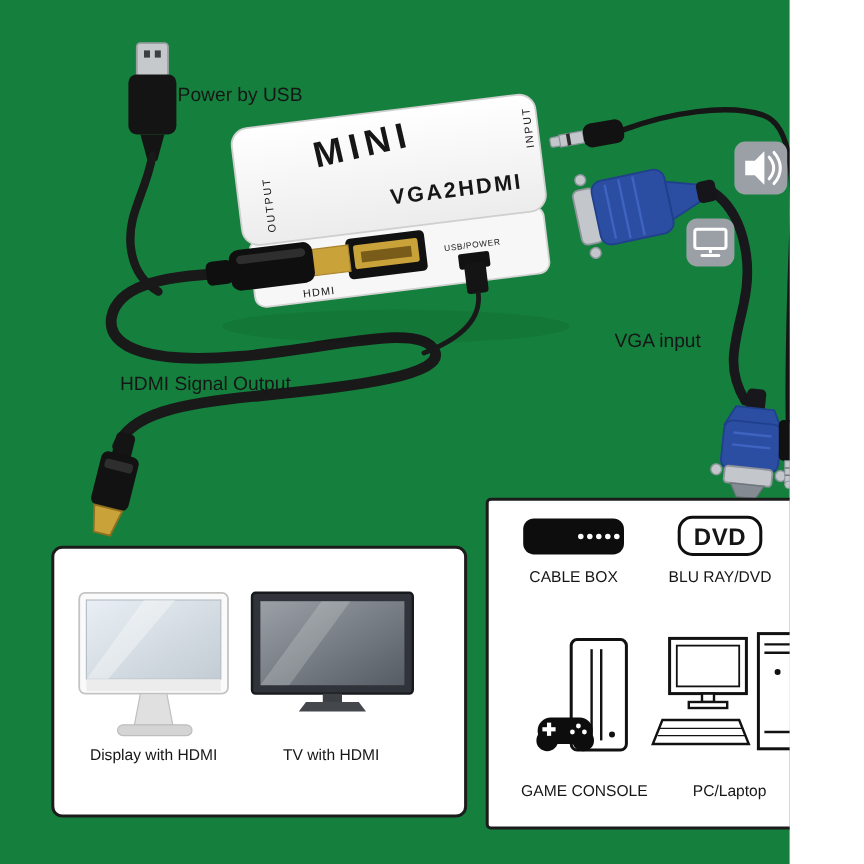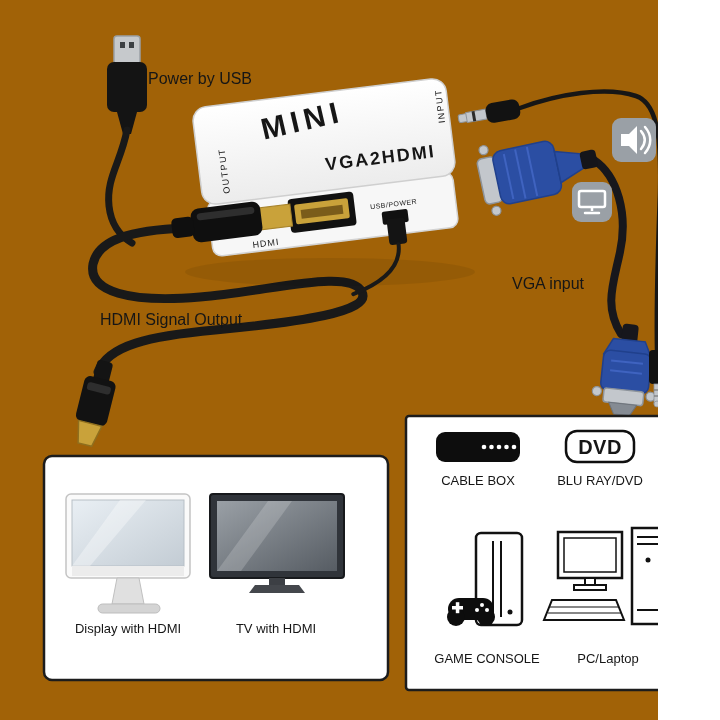--- a/index.html
+++ b/index.html
@@ -1,17 +1,17 @@
 <!DOCTYPE html>
 <html><head>
 <meta charset="utf-8">
 <style>
   html,body{margin:0;padding:0;background:#ffffff;}
   .stage{
-    width:658px;height:720px;position:relative;background:#a16207;
+    width:658px;height:720px;position:relative;background:#15803d;
     font-family:"Liberation Sans",sans-serif;overflow:hidden;
   }
   svg text{font-family:"Liberation Sans",sans-serif;fill:#161616;}
   .caption{font-size:13px;}
   .biglabel{font-size:16px;}
 </style>
 </head>
 <body>
 
 <div class="stage">

